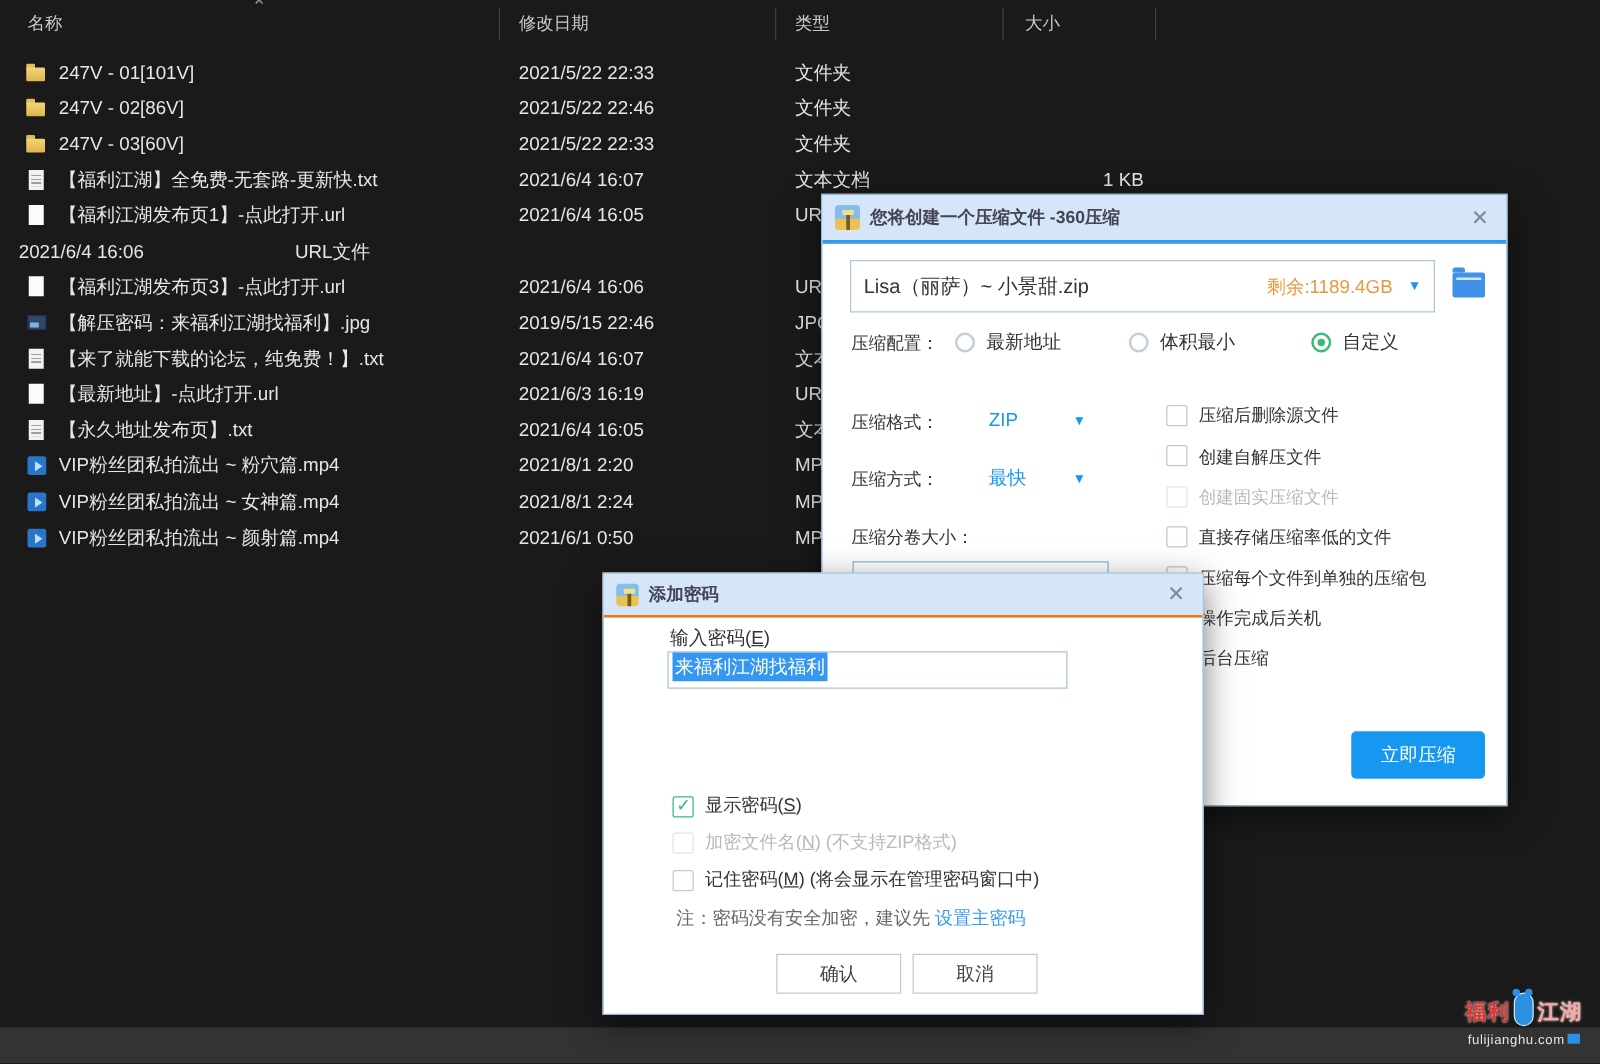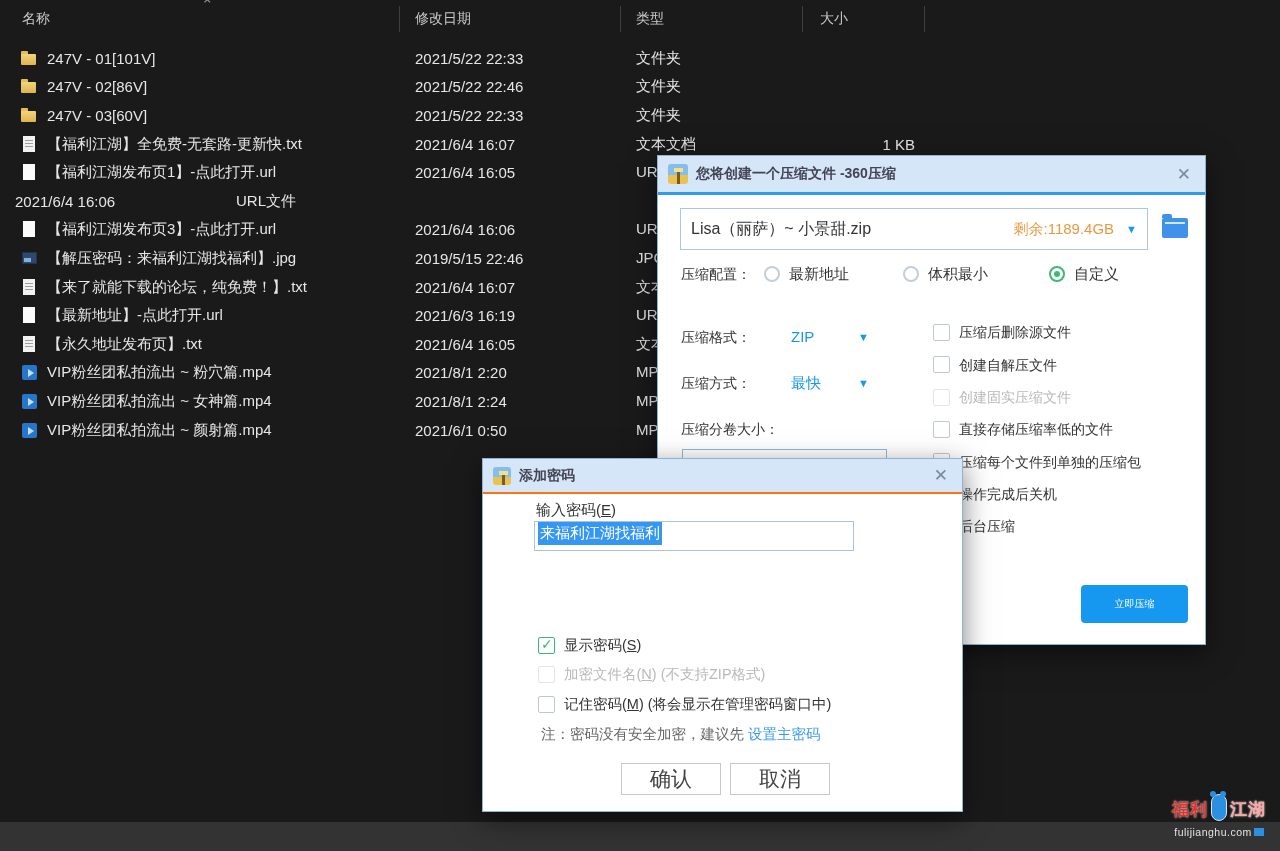--- a/index.html
+++ b/index.html
@@ -65,33 +65,33 @@
   .zd-browse{position:absolute;left:504px;top:62px;width:26px;height:20px;background:#3f92e8;border-radius:2px;}
   .zd-browse::before{content:"";position:absolute;left:0;top:-4px;width:10px;height:4px;background:#3f92e8;border-radius:2px 2px 0 0;}
   .zd-browse::after{content:"";position:absolute;left:3px;top:4px;width:20px;height:2px;background:#cfe6fb;}
   .zd-lbl{position:absolute;left:23px;height:20px;line-height:20px;font-size:14px;color:#333;white-space:nowrap;}
   .zd-rlabel{position:absolute;height:20px;line-height:20px;font-size:15px;color:#333;white-space:nowrap;}
   .zd-val{position:absolute;left:133px;height:20px;line-height:20px;font-size:15px;color:var(--accent,#1798f0);}
   .zd-dcaret{position:absolute;left:200px;color:var(--accent,#1798f0);font-size:11px;height:20px;line-height:20px;}
   .zd-volume-input{position:absolute;left:24px;top:293px;width:205px;height:34px;border:1px solid #8fb8dc;box-sizing:border-box;background:#fff;}
   .zd-cb-label{position:absolute;left:301px;height:20px;line-height:20px;font-size:14px;color:#333;white-space:nowrap;}
   .zd-cb-label.disabled{color:#b9b9b9;}
-  .zd-compress{position:absolute;left:423px;top:429px;width:107px;height:38px;background:var(--accent,#1798f0);color:#fff;font-size:10px;border:none;border-radius:4px;font-family:inherit;}
+  .zd-compress{position:absolute;left:423px;top:429px;width:107px;height:38px;background:var(--accent,#1798f0);color:#fff;font-size:15px;border:none;border-radius:4px;font-family:inherit;}
 
   
   #pwdlg{left:482px;top:458px;width:481px;height:354px;z-index:20;}
   .pd-t{height:33px;border-bottom:2px solid #f97316;justify-content:center;}
   .pd-lbl{position:absolute;left:53px;top:42px;font-size:15px;color:#333;}
   .pd-input{position:absolute;left:51px;top:62px;width:320px;height:30px;border:1px solid #a9c4da;box-sizing:border-box;background:#fff;display:flex;align-items:flex-start;padding-left:3px;}
   .pd-sel{background:var(--selection,#3697f2);color:#fff;font-size:15px;padding:2px 2px;}
   .pd-cb-label{position:absolute;left:81px;height:20px;line-height:20px;font-size:14.5px;color:#333;white-space:nowrap;}
   .pd-cb-label.disabled{color:#b9b9b9;}
   .pd-note{position:absolute;left:58px;top:266px;font-size:14.5px;color:#666;white-space:nowrap;}
   .pd-note a{color:var(--link,#3a9af0);text-decoration:none;}
-  .pd-btn{position:absolute;top:304px;width:100px;height:32px;background:#fff;border:1px solid #c8c8c8;font-size:21px;color:#444;font-family:inherit;}
+  .pd-btn{position:absolute;top:304px;width:100px;height:32px;background:#fff;border:1px solid #c8c8c8;font-size:15px;color:#444;font-family:inherit;}
   .pd-ok{left:138px;}
   .pd-cancel{left:247px;}
 
   
   #watermark{position:absolute;left:1163px;top:792px;width:112px;z-index:30;text-align:center;}
   .wm-row{position:relative;display:flex;align-items:center;justify-content:center;height:34px;}
   .wm-red{color:#e0342e;font-weight:900;font-size:17px;letter-spacing:1px;text-shadow:0 0 2px #fff;}
   .wm-blue{color:#fca5a5;font-weight:900;font-size:17px;letter-spacing:1px;text-shadow:0 0 2px #fff;}
   .wm-mouse{position:relative;width:16px;height:27px;margin:0 3px;background:#2d8fe0;border-radius:8px;top:-2px;flex:none;border:1px solid #cfe6fb;box-sizing:border-box;}
   .wm-mouse::before{content:"";position:absolute;left:-2px;top:-4px;width:6px;height:6px;border-radius:50%;background:#2d8fe0;box-shadow:10px 0 0 #2d8fe0;}

